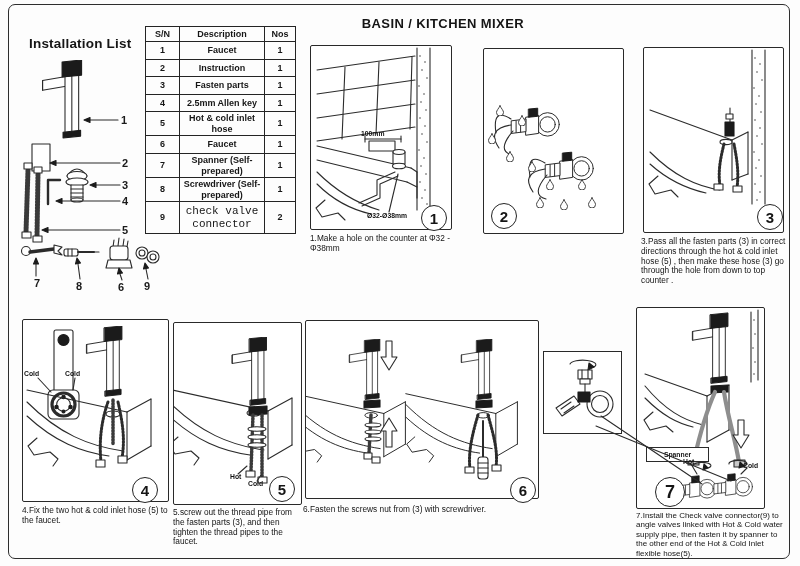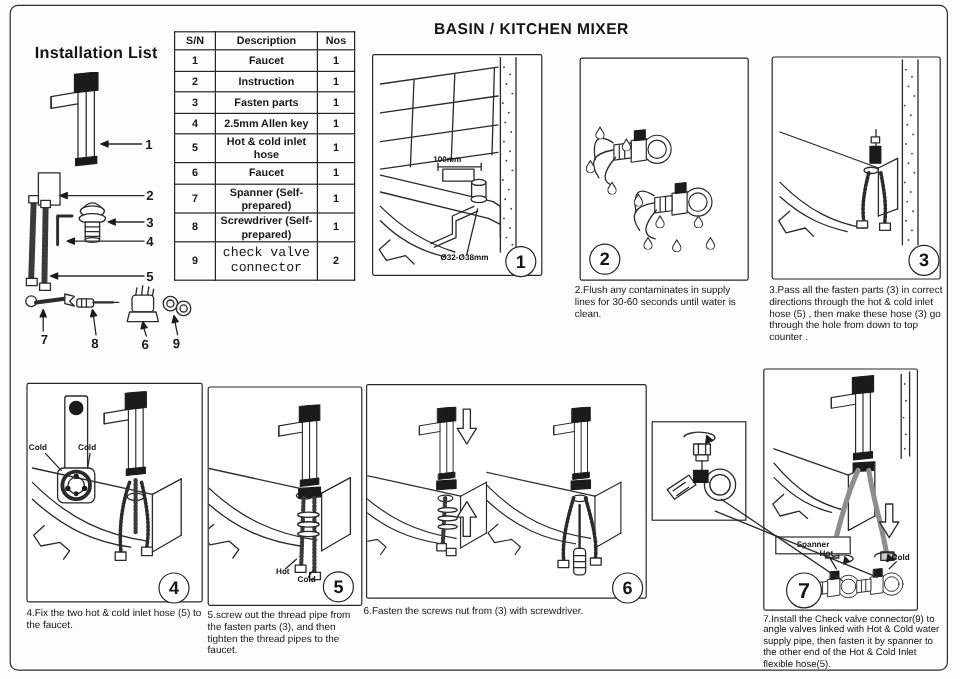--- a/index.html
+++ b/index.html
@@ -268,20 +268,21 @@
         <path d="M87,130 L69,138 L69,152 L51,160"></path>
       <path d="M6,126 C28,148 48,158 68,164"></path>
         <path d="M6,138 C24,156 42,164 60,168"></path>
       <path d="M14,154 L5,162 L11,171 L27,167 L34,174"></path>
       <line x1="78" y1="166" x2="87" y2="128"></line>
     </svg>
     <span class="lbl" style="left:50px;top:84px">100mm</span>
     <span class="lbl" style="left:56px;top:166px">Ø32-Ø38mm</span>
     <div class="stepnum" style="left:110px;top:159px">1</div>
   </div>
+  <div class="cap" style="left:310px;top:234px;width:146px">1.Make a hole on the counter at Φ32 - Φ38mm</div>
 
   <div class="panel" style="left:483px;top:48px;width:139px;height:184px">
     <svg class="art" width="139" height="184" viewBox="0 0 139 184">
       <use href="#sym-valve" x="24" y="52" width="54" height="45"></use>
       <path d="M27,70 Q8,58 12,84"></path>
         <path d="M27,76 Q2,80 15,99"></path>
         <path d="M29,82 Q12,102 28,106"></path>
       <use href="#sym-valve" x="58" y="96" width="54" height="45"></use>
       <path d="M61,114 Q42,102 46,128"></path>
         <path d="M61,120 Q36,124 49,143"></path>
@@ -292,21 +293,20 @@
       <use href="#sym-drop" x="44" y="112" width="8" height="11"></use>
       <use href="#sym-drop" x="34" y="66" width="8" height="11"></use>
       <use href="#sym-drop" x="62" y="130" width="8" height="11"></use>
       <use href="#sym-drop" x="52" y="148" width="8" height="11"></use>
       <use href="#sym-drop" x="76" y="150" width="8" height="11"></use>
       <use href="#sym-drop" x="104" y="148" width="8" height="11"></use>
       <use href="#sym-drop" x="94" y="130" width="8" height="11"></use>
     </svg>
     <div class="stepnum" style="left:7px;top:154px">2</div>
   </div>
-  <div class="cap" style="left:479px;top:237px;width:145px">2.Flush any contaminates in supply lines for 30-60 seconds until water is clean.</div>
 
   <div class="panel" style="left:643px;top:47px;width:139px;height:184px">
     <svg class="art" width="139" height="184" viewBox="0 0 139 184">
       <line x1="108" y1="2" x2="108" y2="156"></line>
         <line x1="121" y1="2" x2="121" y2="156"></line>
       <g transform="translate(108,2)">
         <circle class="dot" cx="3" cy="8" r=".8"></circle>
           <circle class="dot" cx="8" cy="14" r=".8"></circle>
           <circle class="dot" cx="5" cy="22" r=".8"></circle>
         <circle class="dot" cx="10" cy="30" r=".8"></circle>

